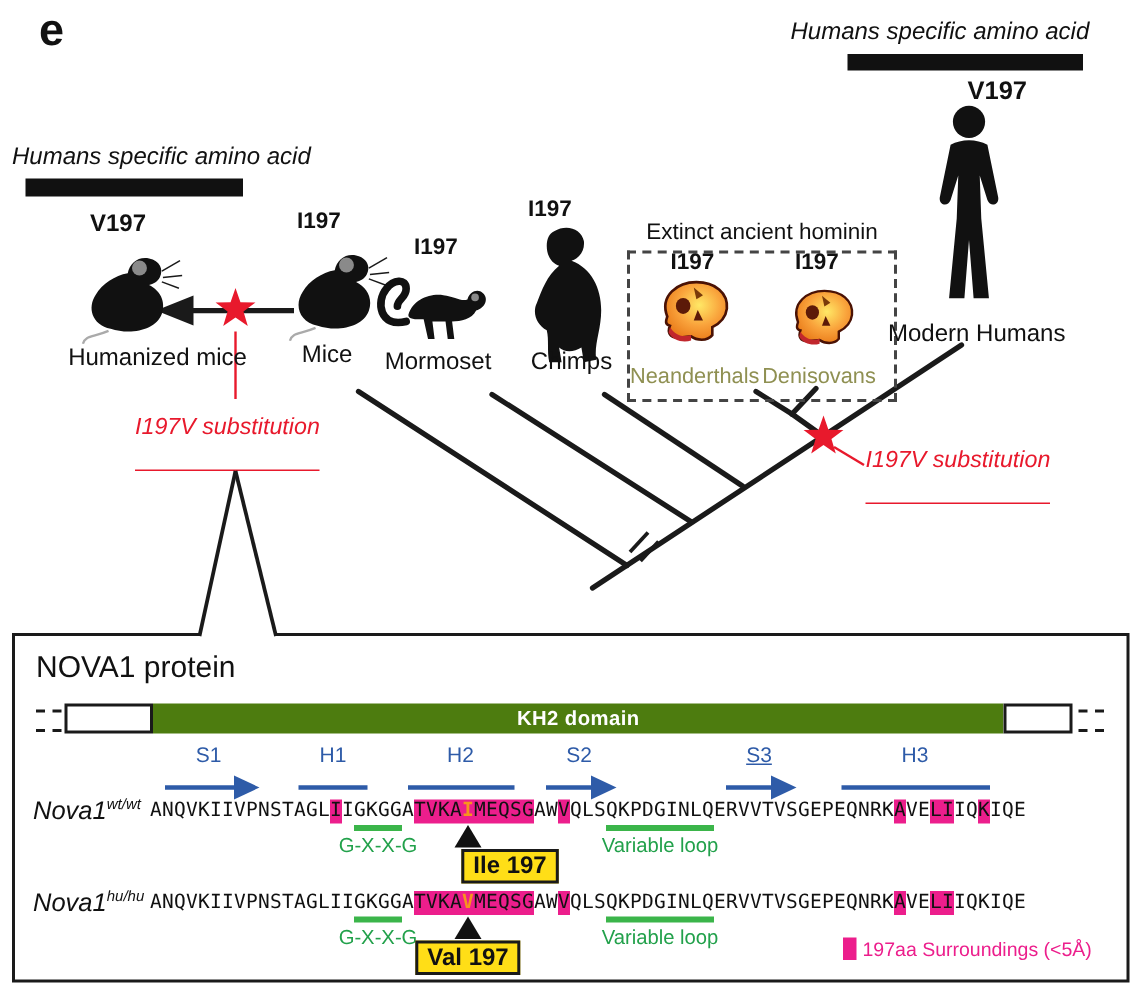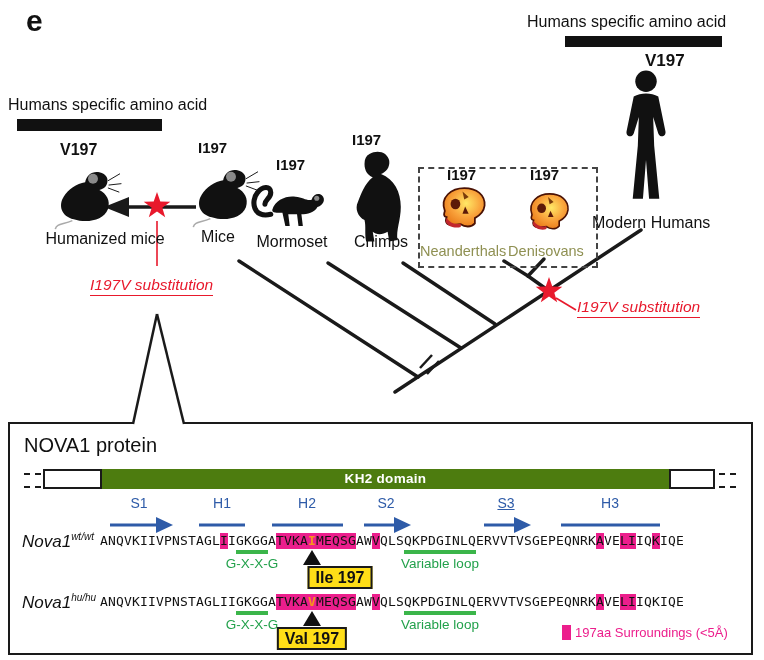--- a/index.html
+++ b/index.html
@@ -4,22 +4,22 @@
 <style>
   html,body{margin:0;padding:0;background:#fff;}
   #stage{position:relative;width:764px;height:660px;background:#fff;overflow:hidden;
          font-family:"Liberation Sans",sans-serif;color:#111;}
   .abs{position:absolute;}
   .lbl{position:absolute;white-space:nowrap;}
   .ctr{text-align:center;}
   .allele{font-weight:bold;font-size:15px;color:#111;}
   .species{font-size:16px;color:#111;}
   .olive{color:#8F9052;font-size:14.5px;}
-  .redtxt{font-style:italic;font-size:15.5px;color:#E8192C;border-bottom:1.6px solid #E8192C;padding-bottom:1px;}
-  .hdr{font-size:16px;color:#111;}
+  .redtxt{font-style:italic;font-size:15.5px;color:#E8192C;border-bottom:1.6px solid #E8192C;padding-bottom:19px;}
+  .hdr{font-size:16px;color:#111;font-style:italic;}
   .hdr-bar{position:absolute;background:#111;}
   #panel-e{font-size:30px;font-weight:bold;}
 
   
   #protein-box{position:absolute;left:8px;top:422px;width:745px;height:233px;border:2.5px solid #1a1a1a;background:#fff;box-sizing:border-box;}
   #protein-title{position:absolute;left:14px;top:10px;font-size:20px;font-weight:normal;}
   .bar-dash{position:absolute;width:17px;border-top:2.5px dashed #1a1a1a;}
   .bar-white{position:absolute;top:45px;height:20px;background:#fff;border:2px solid #1a1a1a;box-sizing:border-box;}
   #kh2-bar{position:absolute;left:92px;top:45px;width:567px;height:20px;background:#4d7c0f;color:#fff;
            font-size:13.5px;font-weight:bold;text-align:center;line-height:20px;letter-spacing:.3px;}
@@ -137,20 +137,21 @@
     </radialGradient>
       </defs>
     <path d="M10,30 C4,14 18,4 32,4 C46,4 56,12 55,24 C54,32 48,36 44,38 L44,44 C40,49 32,48 28,45 L18,46 C12,46 10,42 12,37 C8,36 9,33 10,30 Z" fill="url(#skg2)" stroke="#4a1205" stroke-width="2"></path>
     <ellipse cx="22" cy="22" rx="5.5" ry="6" fill="#5C1A08"></ellipse>
     <path d="M33,25 L37,33 L30,33 Z" fill="#5C1A08"></path>
     <path d="M30,8 L37,14 L32,17 Z" fill="#7a3b0a"></path>
     <path d="M12,38 C16,44 22,46 28,44 L28,48 C22,50 14,48 11,42 Z" fill="#C1272D"></path>
   </svg>
 
   <div class="dashed-box"></div>
+  <div class="lbl ctr" style="left:423px;top:146px;width:170px;font-size:15px;">Extinct ancient hominin</div>
 
   <div class="lbl allele" style="left:60px;top:141px;font-size:16px;">V197</div>
   <div class="lbl allele" style="left:198px;top:139px;">I197</div>
   <div class="lbl allele" style="left:276px;top:156px;">I197</div>
   <div class="lbl allele" style="left:352px;top:131px;">I197</div>
   <div class="lbl allele" style="left:447px;top:166px;">I197</div>
   <div class="lbl allele" style="left:530px;top:166px;">I197</div>
   <div class="lbl allele" style="left:645px;top:51px;font-size:17px;">V197</div>
 
   <div class="lbl species ctr" style="left:40px;top:230px;width:130px;">Humanized mice</div>

